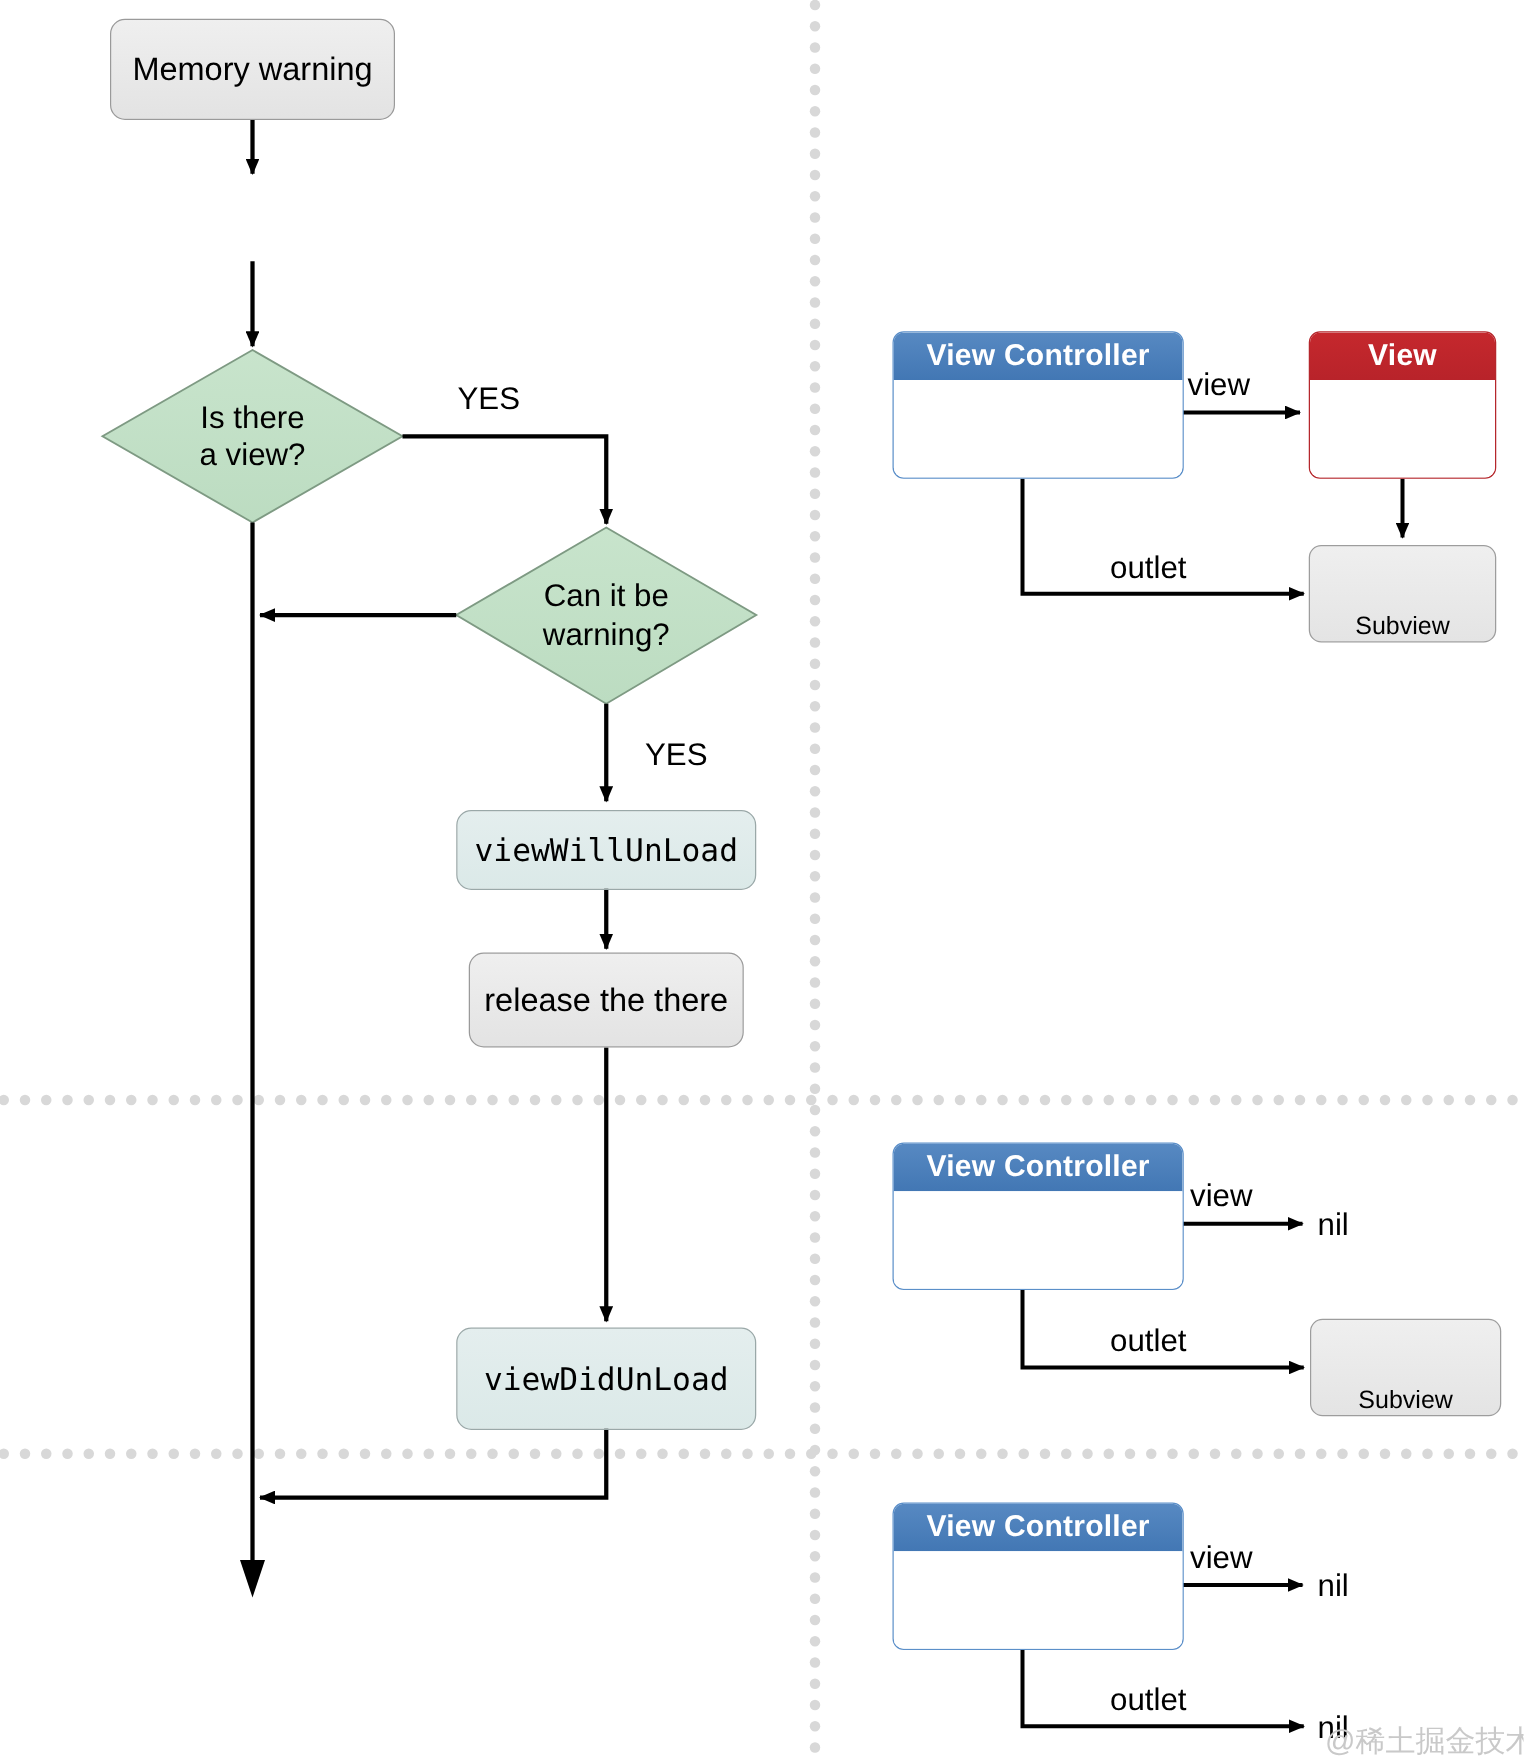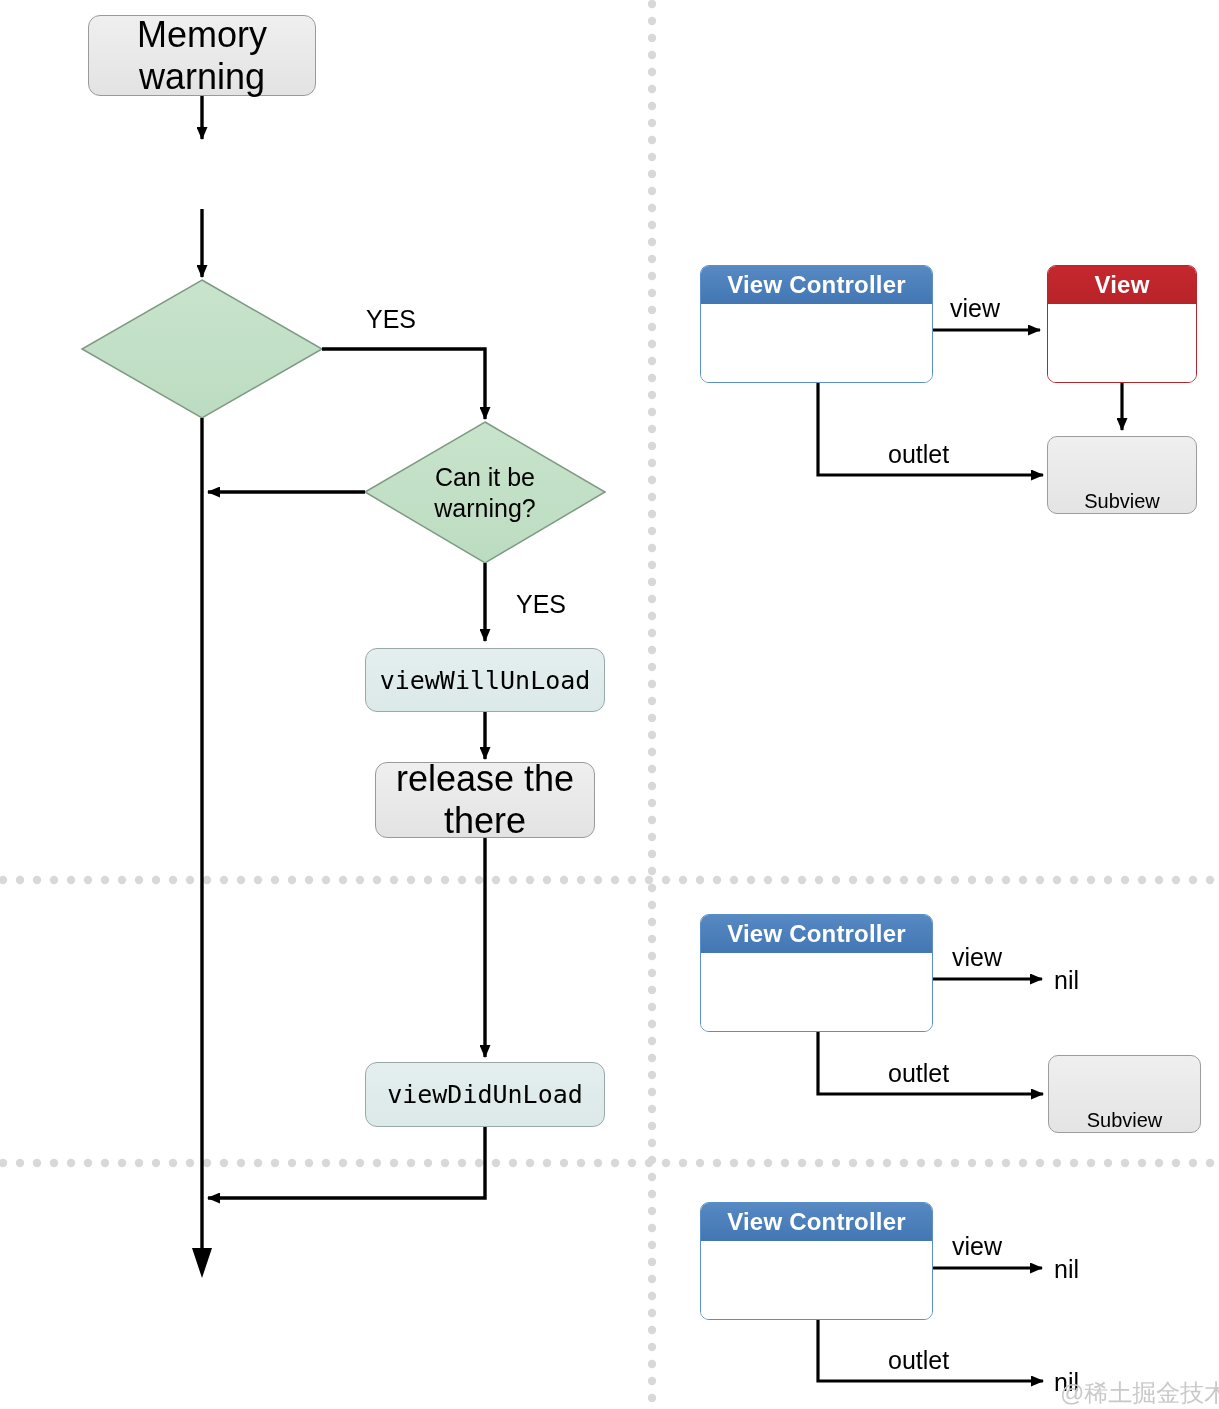--- a/index.html
+++ b/index.html
@@ -31,21 +31,21 @@
     box-sizing: border-box;
     display: flex;
     align-items: center;
     justify-content: center;
     text-align: center;
     border-radius: 12px;
   }
   .node-gray {
     background: linear-gradient(180deg, #efefef 0%, #e3e3e3 100%);
     border: 1.4px solid #9a9a9a;
-    font-size: 36px;
+    font-size: 26px;
     color: #000;
   }
   .node-teal {
     background: linear-gradient(180deg, #e4eeee 0%, #dbe9e8 100%);
     border: 1.4px solid #9aa8a8;
     font-family: "DejaVu Sans Mono", monospace;
     font-size: 25px;
     letter-spacing: 0px;
     color: #000;
   }
@@ -77,21 +77,21 @@
     text-align: center;
   }
   
   .classbox {
     position: absolute;
     box-sizing: border-box;
     border-radius: 9px;
     overflow: hidden;
     background: #ffffff;
   }
-  .classbox.blue { border: 1.5px solid #5b8fc9; }
+  .classbox.blue { border: 1.5px solid #5b8fc9; margin-left: 14px; }
   .classbox.red  { border: 1.5px solid #b5272c; }
   .classbox .hdr {
     height: 38px;
     display: flex;
     align-items: center;
     justify-content: center;
     font-weight: bold;
     font-size: 24px;
     color: #ffffff;
     letter-spacing: 0.2px;
@@ -402,20 +402,28 @@
 
     <line x1="933" y1="1268" x2="1042" y2="1268" stroke="#000" stroke-width="3.2" marker-end="url(#ahbig)"></line>
     <path d="M818,1320 L818,1381 L1043,1381" fill="none" stroke="#000" stroke-width="3.2" marker-end="url(#ahbig)"></path>
   </svg>
 
   <div class="node node-gray" style="left:88px; top:15px; width:228px; height:81px;">
     <span>Memory warning</span>
   </div>
 
 
+  <div class="diamond" style="left:82px; top:280px; width:240px; height:138px;">
+    <div class="dlabel">
+      <span>
+        <span>Is there</span><br>
+        <span>a view?</span>
+      </span>
+    </div>
+  </div>
 
   <div class="diamond" style="left:365px; top:422px; width:240px; height:141px;">
     <div class="dlabel">
       <span>
         <span>Can it be</span><br>
         <span>warning?</span>
       </span>
     </div>
   </div>
 
@@ -428,21 +436,21 @@
   </div>
 
   <div class="node node-teal" style="left:365px; top:648px; width:240px; height:64px;">
     <span>viewWillUnLoad</span>
   </div>
 
   <div class="node node-gray" style="left:375px; top:762px; width:220px; height:76px;">
     <span>release the there</span>
   </div>
 
-  <div class="node node-teal" style="left:365px; top:1062px; width:240px; height:65px;">
+  <div class="node node-teal" style="left:365px; top:1062px; width:240px; height:82px;">
     <span>viewDidUnLoad</span>
   </div>
 
   <div class="classbox blue" style="left:700px; top:265px; width:233px; height:118px;">
     <div class="hdr">View Controller</div>
     <div class="body"></div>
   </div>
 
   <div class="edge-label" style="left:950px; top:294px;">
     <span>view</span>

